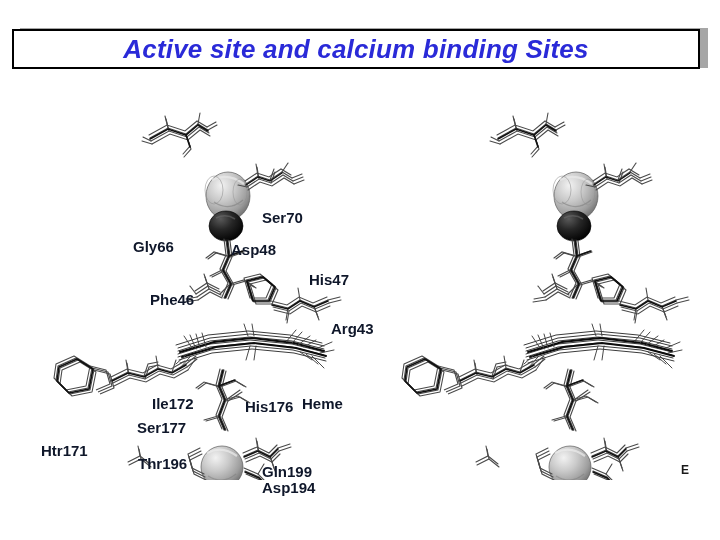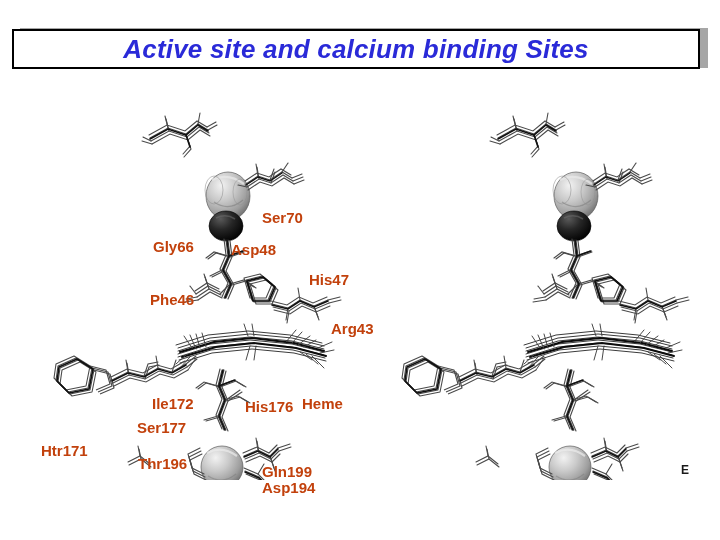--- a/index.html
+++ b/index.html
@@ -62,21 +62,21 @@
     left: 0;
     top: 0;
   }
 
   
   .res-label {
     position: absolute;
     font-family: "Liberation Sans", sans-serif;
     font-size: 15px;
     font-weight: bold;
-    color: #c2410c;
+    color: #0f172a;
     white-space: nowrap;
     line-height: 1;
   }
 
   
   #page-marker {
     position: absolute;
     left: 681px;
     top: 463px;
     font-family: "Liberation Sans", sans-serif;
@@ -359,21 +359,21 @@
       <g>
         <use href="#panel" x="0" y="0"></use>
       </g>
 
       <g>
         <use href="#panel" x="348" y="0"></use>
       </g>
     </svg>
 
     <div class="res-label" style="left:262px; top:130px;">Ser70</div>
-    <div class="res-label" style="left:133px; top:159px;margin-left:20px;">Gly66</div>
+    <div class="res-label" style="left:133px; top:159px;">Gly66</div>
     <div class="res-label" style="left:231px; top:162px;">Asp48</div>
     <div class="res-label" style="left:287px; top:192px;margin-left:22px;">His47</div>
     <div class="res-label" style="left:150px; top:212px;">Phe46</div>
     <div class="res-label" style="left:331px; top:241px;">Arg43</div>
     <div class="res-label" style="left:302px; top:316px;">Heme</div>
     <div class="res-label" style="left:134px; top:316px;margin-left:18px;">Ile172</div>
     <div class="res-label" style="left:245px; top:319px;">His176</div>
     <div class="res-label" style="left:41px;  top:339px;margin-top:24px;">Htr171</div>
     <div class="res-label" style="left:137px; top:340px;">Ser177</div>
     <div class="res-label" style="left:262px; top:384px;">Gln199</div>

